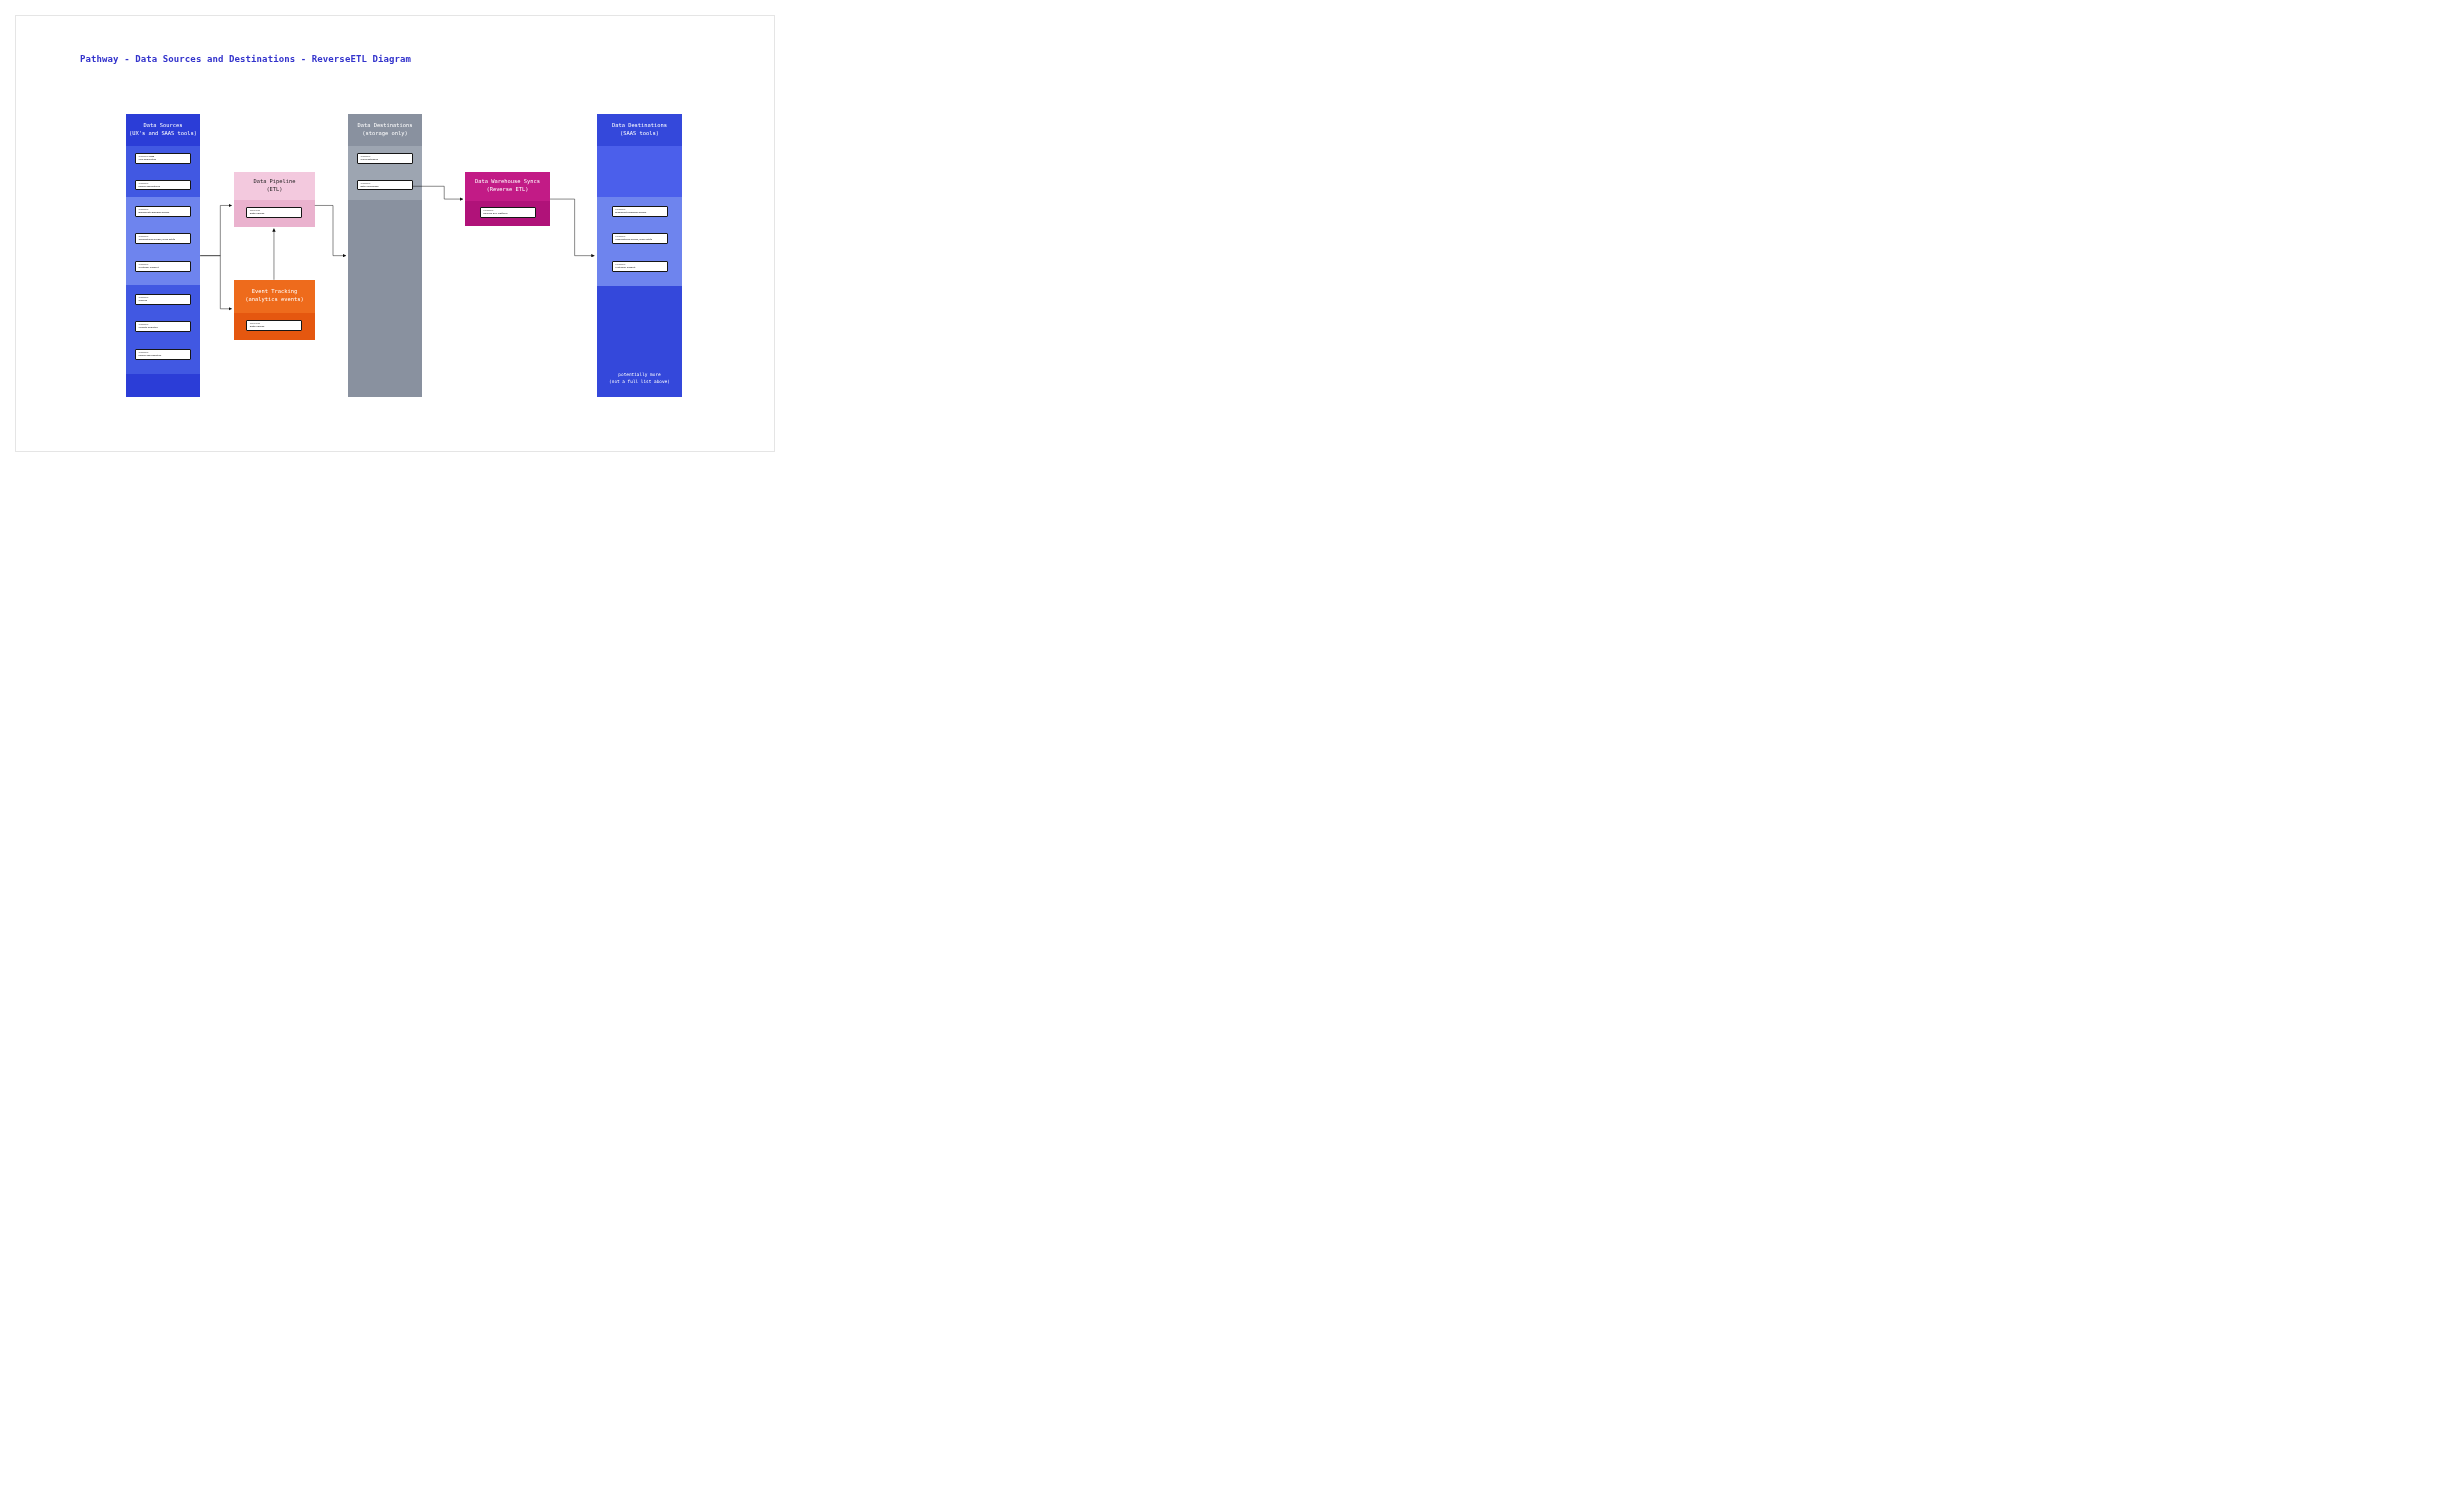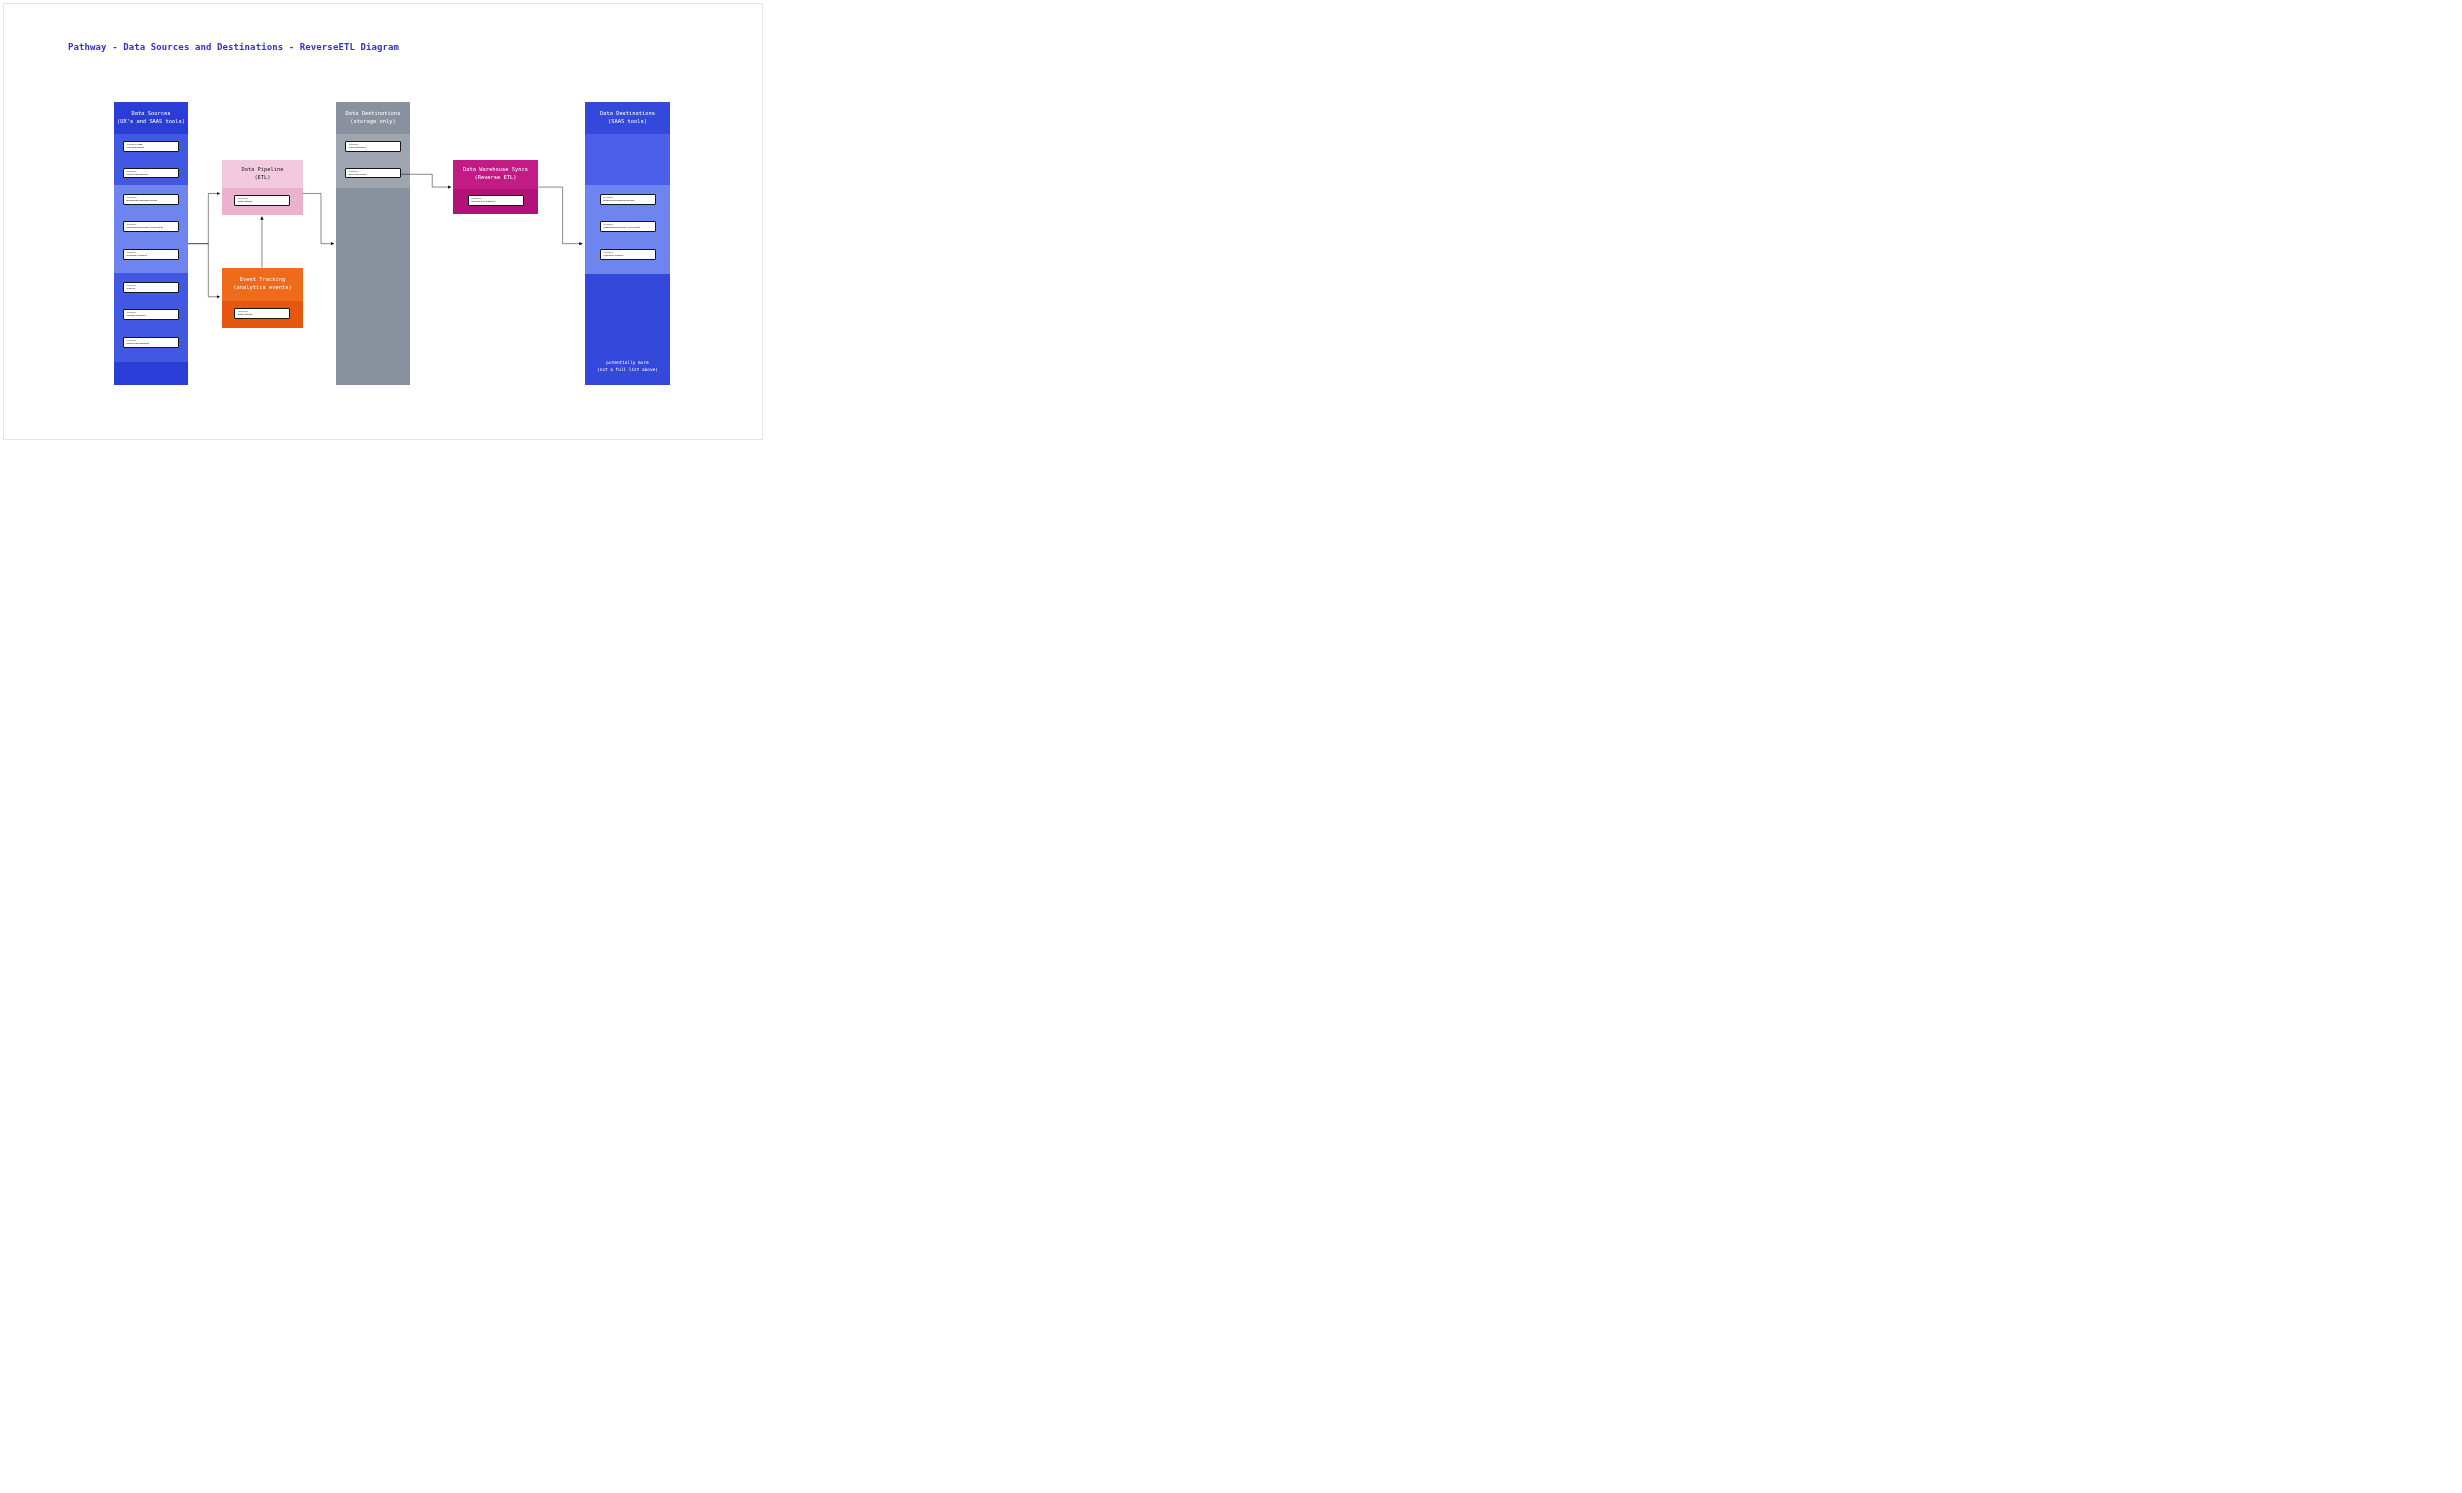--- a/index.html
+++ b/index.html
@@ -3,21 +3,21 @@
 <meta charset="utf-8">
 <style>
   html, body {
     margin: 0;
     padding: 0;
     background: #ffffff;
     font-family: -apple-system, BlinkMacSystemFont, "Segoe UI", Roboto, Helvetica, Arial, sans-serif;
   }
   .page-border {
     border: 0.5px solid #e5e5e5;
-    margin: 3px;
+    margin: 15px;
     position: relative;
     height: 437px; 
     width: 760px;
     box-sizing: border-box;
     overflow: hidden;
   }
   .page-title {
     position: absolute;
     left: 64px;
     top: 38px;

